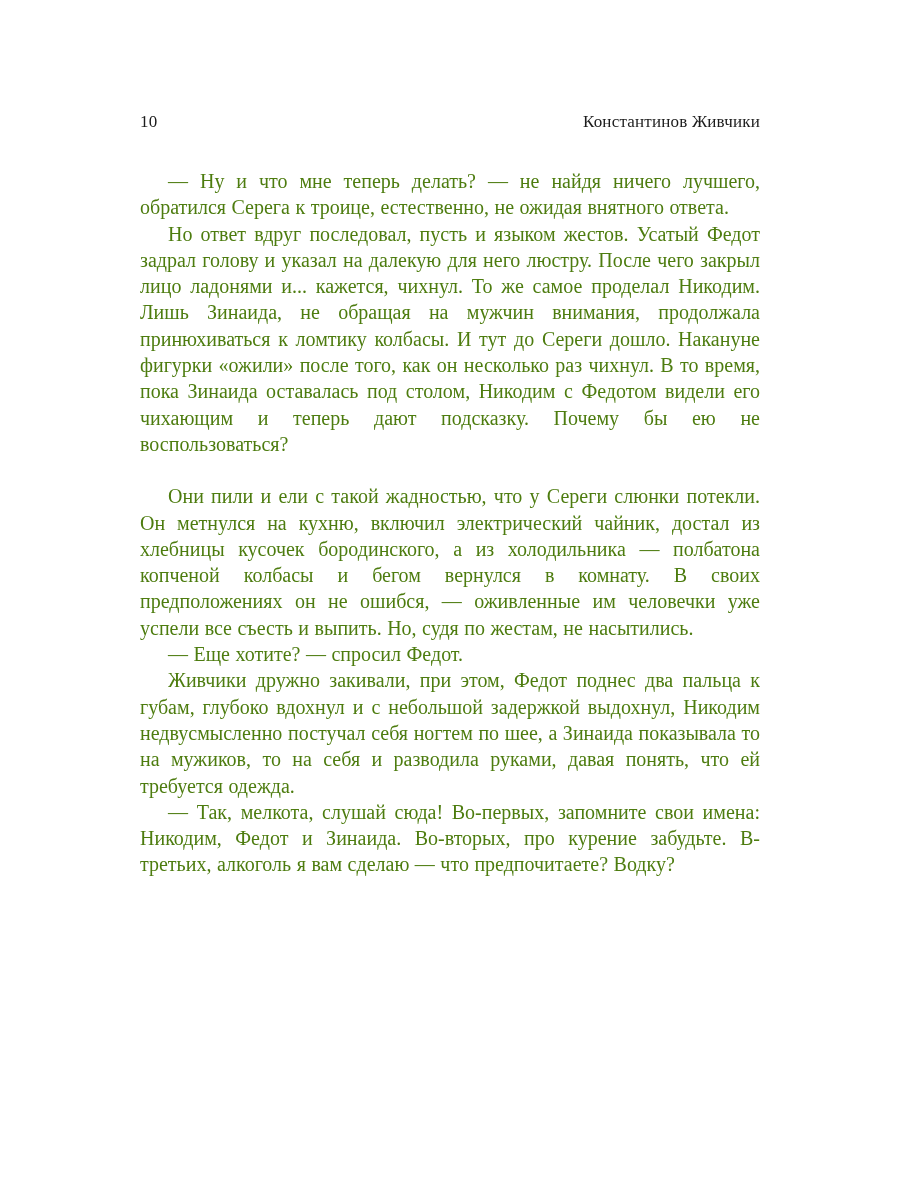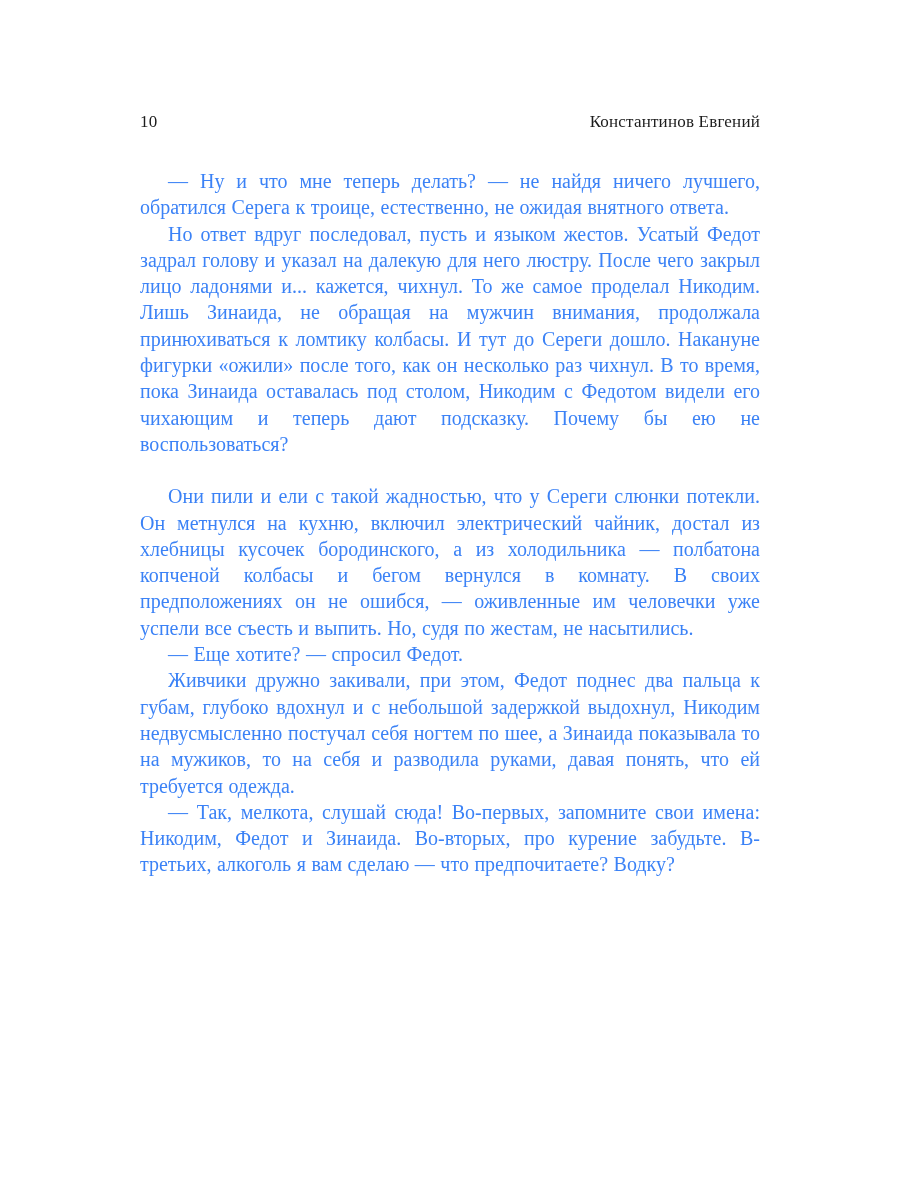--- a/index.html
+++ b/index.html
@@ -31,41 +31,41 @@
     font-size: 17px;
     margin-top: 44px;
   }
   .running-head {
     font-size: 17px;
   }
   .body-text {
     font-size: 20px;
     line-height: 26.3px;
     text-align: justify;
-    color: #3b82f6;
+    color: #4d7c0f;
   }
   .body-text p.para {
     margin: 0;
     text-indent: 28px;
     text-align: justify;
     hyphens: auto;
     -webkit-hyphens: auto;
     word-spacing: 0.5px;
   }
   .body-text p.para.scene-break {
     margin-top: 26px;
   }
 </style>
 </head>
 <body>
 
 <div class="page">
   <header class="page-header">
     <span class="page-number">10</span>
-    <span class="running-head">Константинов Евгений</span>
+    <span class="running-head">Константинов Живчики</span>
   </header>
 
   <main class="body-text">
       <p class="para" lang="ru">— Ну и что мне теперь делать? — не найдя ничего лучшего, обратился Серега к троице, естественно, не ожидая внятного ответа.</p>
       <p class="para" lang="ru">Но ответ вдруг последовал, пусть и языком жестов. Усатый Федот задрал голову и указал на далекую для него люстру. После чего закрыл лицо ладонями и... кажется, чихнул. То же самое проделал Никодим. Лишь Зинаида, не обращая на мужчин внимания, продолжала принюхиваться к ломтику колбасы. И тут до Сереги дошло. Накануне фигурки «ожили» после того, как он несколько раз чихнул. В то время, пока Зинаида оставалась под столом, Никодим с Федотом видели его чихающим и теперь дают подсказку. Почему бы ею не воспользоваться?</p>
       <p class="para scene-break" lang="ru">Они пили и ели с такой жадностью, что у Сереги слюнки потекли. Он метнулся на кухню, включил электрический чайник, достал из хлебницы кусочек бородинского, а из холодильника — полбатона копченой колбасы и бегом вернулся в комнату. В своих предположениях он не ошибся, — оживленные им человечки уже успели все съесть и выпить. Но, судя по жестам, не насытились.</p>
       <p class="para" lang="ru">— Еще хотите? — спросил Федот.</p>
       <p class="para" lang="ru">Живчики дружно закивали, при этом, Федот поднес два пальца к губам, глубоко вдохнул и с небольшой задержкой выдохнул, Никодим недвусмысленно постучал себя ногтем по шее, а Зинаида показывала то на мужиков, то на себя и разводила руками, давая понять, что ей требуется одежда.</p>
       <p class="para" lang="ru">— Так, мелкота, слушай сюда! Во-первых, запомните свои имена: Никодим, Федот и Зинаида. Во-вторых, про курение забудьте. В-третьих, алкоголь я вам сделаю — что предпочитаете? Водку?</p>
     </main>

